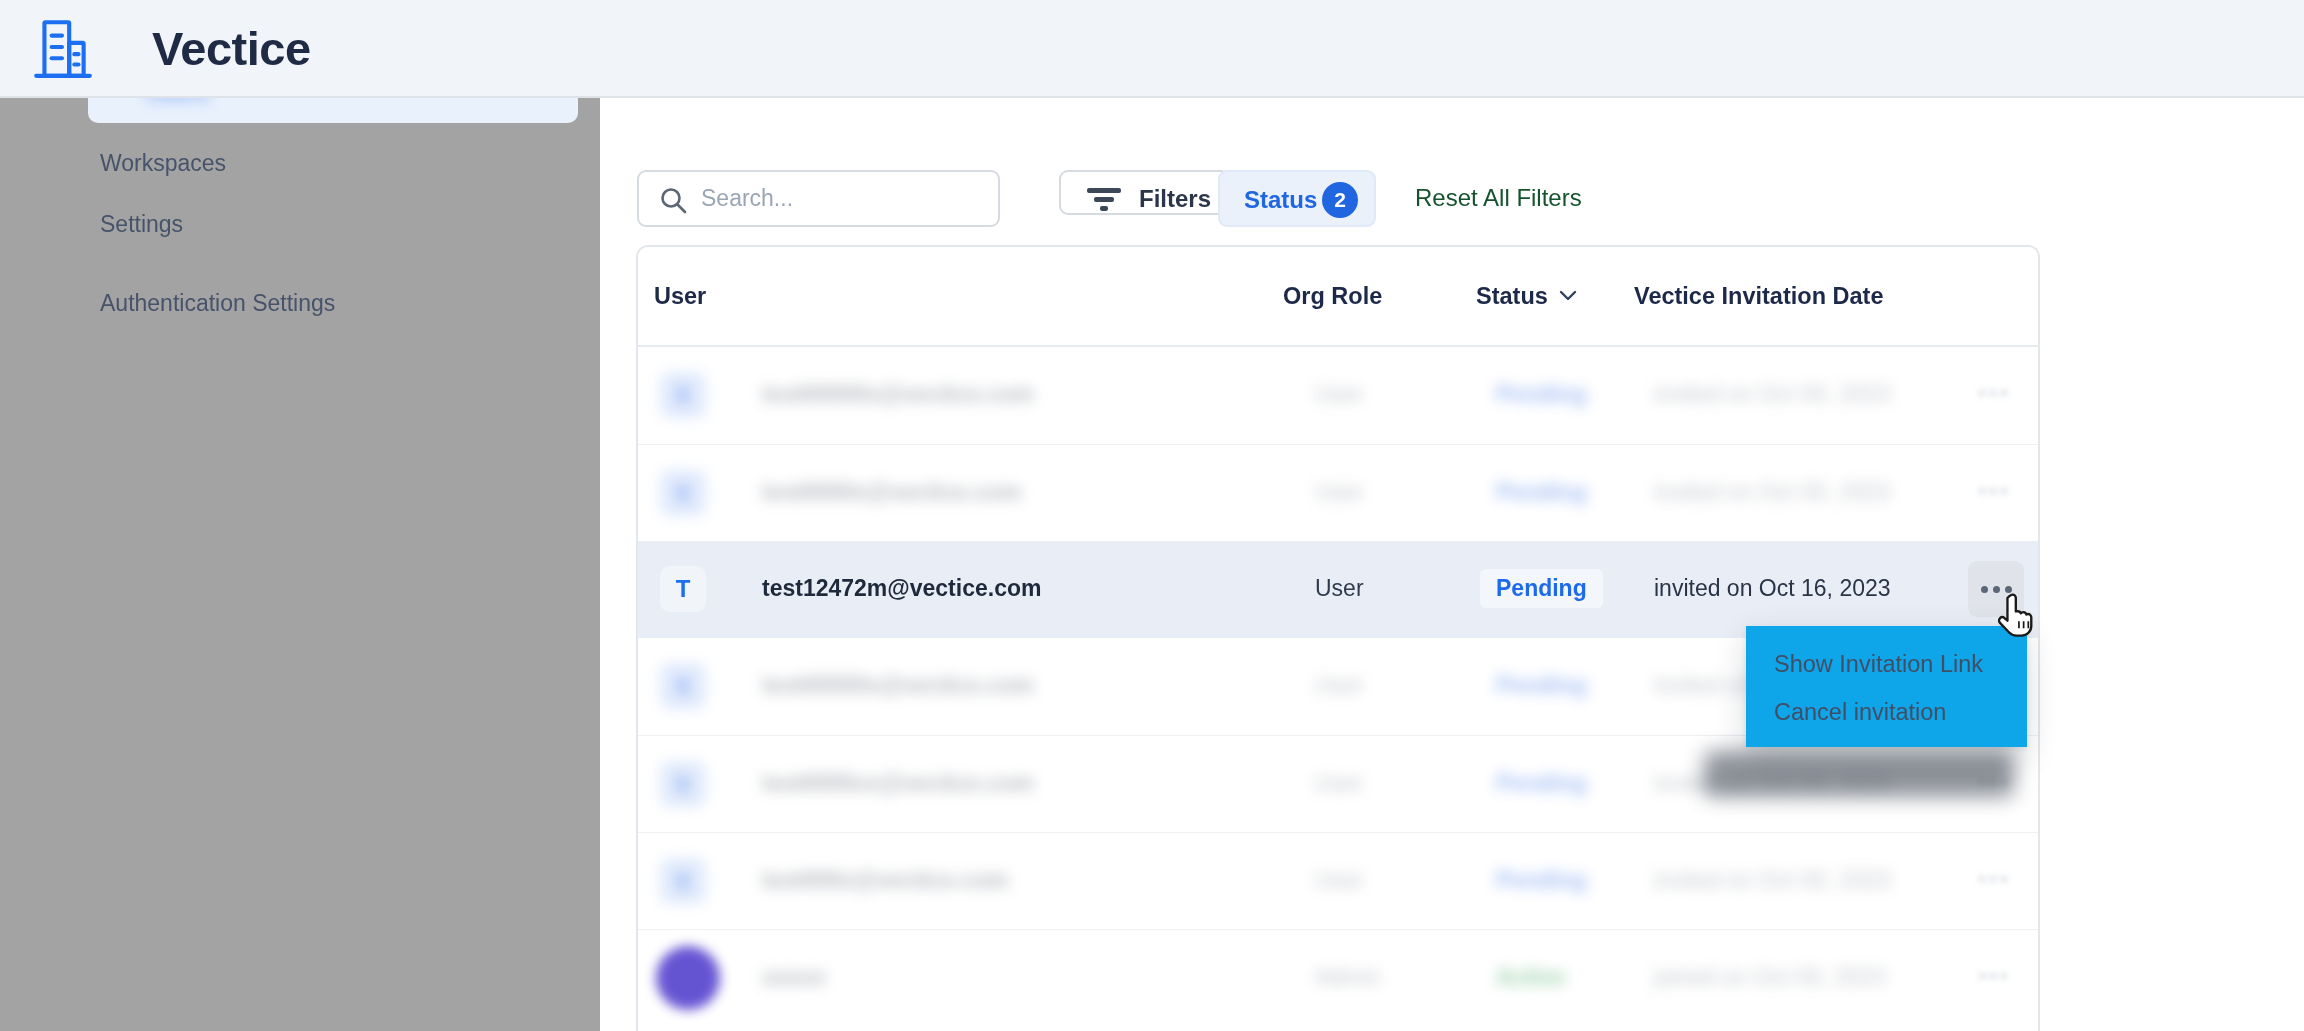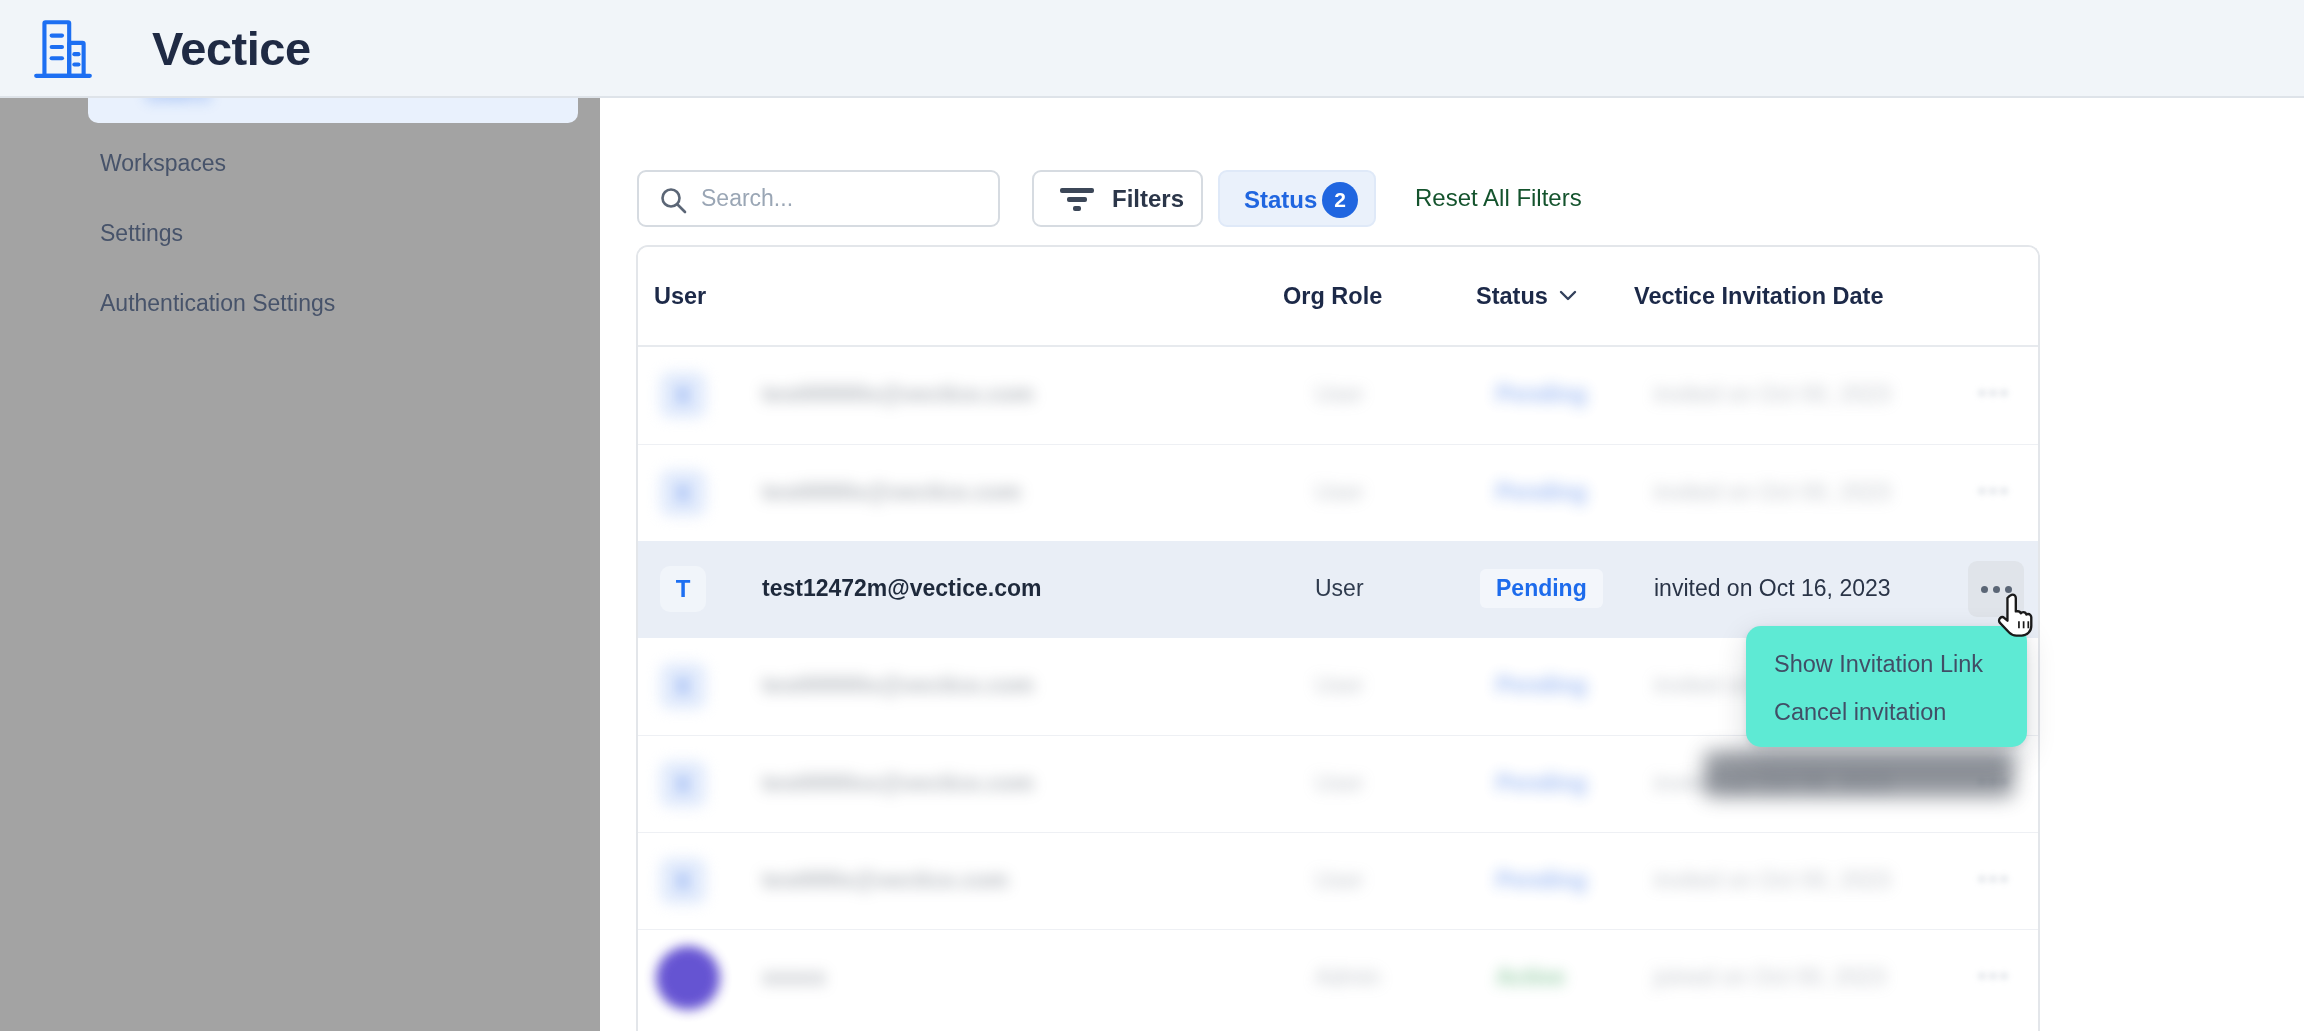--- a/index.html
+++ b/index.html
@@ -10,31 +10,31 @@
   
   .app-header { position:absolute; left:0; top:0; width:2304px; height:98px; background:#f1f5f9; border-bottom:2px solid #dee3e9; z-index:50;text-align:right; }
   .logo-icon { position:absolute; left:30px; top:16px; width:66px; height:66px; }
   .brand { position:absolute; left:152px; top:0; height:98px; line-height:98px; font-size:47px; font-weight:800; letter-spacing:-0.5px; color:#1f2a44; }
 
   
   .sidebar { position:absolute; left:0; top:0; width:600px; height:1031px; background:#a3a3a3; z-index:10; }
   .side-selected { position:absolute; left:88px; top:50px; width:490px; height:73px; background:#e9f1fd; border-radius:10px; }
   .side-selected .lbl { position:absolute; left:58px; top:30px; font-size:23px; font-weight:700; color:#2569e8; filter:blur(7px); opacity:.55; }
   .side-item { position:absolute; left:100px; font-size:23px; color:#47536a; line-height:28px; cursor:pointer; }
-  .si-0 { top:149px; } .si-1 { top:219px; } .si-2 { top:289px; }
+  .si-0 { top:149px; } .si-1 { top:210px; } .si-2 { top:289px; }
 
   
   .page-title { position:absolute; left:637px; top:60px; font-size:39px; font-weight:800; color:#19223c; z-index:5; }
 
   
   .search-box { position:absolute; left:637px; top:170px; width:363px; height:57px; background:#fff; border:2px solid #d6dbe1; border-radius:9px; z-index:5; }
   .search-box svg { position:absolute; left:20px; top:14px; }
   .search-input { position:absolute; left:62px; top:2px; width:290px; height:49px; border:none; outline:none; background:transparent; font-size:23px; color:#333; font-family:inherit; }
   .search-input::placeholder { color:#9aa6b5; }
-  .filters-btn { position:absolute; left:1032px; top:170px; width:171px; height:57px; background:#fff; border:2px solid #d6dbe1; border-radius:9px; z-index:5; cursor:pointer; }
+  .filters-btn { position:absolute; left:1059px; top:170px; width:171px; height:45px; background:#fff; border:2px solid #d6dbe1; border-radius:9px; z-index:5; cursor:pointer; }
   .filters-btn .bars { position:absolute; left:26px; top:16px; width:34px; height:24px; }
   .bars i { position:absolute; left:50%; transform:translateX(-50%); height:4.5px; border-radius:2px; background:#3c4758; display:block; }
   .bars i:nth-child(1){ top:0; width:34px; } .bars i:nth-child(2){ top:9px; width:20px; } .bars i:nth-child(3){ top:18px; width:8px; }
   .filters-btn .lbl { position:absolute; left:78px; top:13px; font-size:24px; font-weight:700; color:#2b3649; }
   .status-chip { position:absolute; left:1218px; top:170px; width:158px; height:57px; background:#eaf1fb; border:2px solid #dfe9f8; border-radius:9px; z-index:5; cursor:pointer; }
   .status-chip .lbl { position:absolute; left:24px; top:14px; font-size:24px; font-weight:700; color:#2066e0; }
   .status-chip .badge { position:absolute; right:16px; top:10px; width:36px; height:36px; border-radius:50%; background:#2066e0; color:#fff; font-size:21px; font-weight:700; text-align:center; line-height:36px; }
   .reset-link { position:absolute; left:1415px; top:184px; font-size:24px; color:#14532d; z-index:5; cursor:pointer; }
 
   
@@ -62,21 +62,21 @@
   .dots-faint i { background:#aeb7c4; width:6px; height:6px; }
 
   
   .rtx { filter:blur(7px); opacity:.5; }
   .rtx.c-email { color:#69727f; font-weight:600; }
   .rtx.c-role, .rtx.c-date { color:#868e9a; }
   .rtx.c-status.blue { color:#2e6be6; opacity:.45; }
   .rtx.c-status.green { color:#2f9e52; opacity:.5; }
 
   
-  .ctx-menu { position:absolute; left:1746px; top:626px; width:281px; height:121px; background:#5eead4; border-radius:15px; box-shadow:0 10px 30px rgba(15,23,42,.16), 0 2px 6px rgba(15,23,42,.08); z-index:60; }
+  .ctx-menu { position:absolute; left:1746px; top:626px; width:281px; height:121px; background:#0ea5e9; border-radius:0; box-shadow:0 10px 30px rgba(15,23,42,.16), 0 2px 6px rgba(15,23,42,.08); z-index:60; }
   .ctx-item { position:absolute; left:0; width:100%; height:48px; line-height:48px; padding-left:28px; font-size:23.5px; color:#414e66; cursor:pointer; white-space:nowrap; }
   .ci-0 { top:14px; } .ci-1 { top:62px; }
 
   
   .dark-blob { position:absolute; left:1704px; top:751px; width:310px; height:46px; background:#454c58; border-radius:8px; filter:blur(10px); opacity:.6; z-index:20; }
 
   
   .cursor { position:absolute; left:1993px; top:590px; width:50px; height:50px; z-index:70; pointer-events:none; }
 </style>
 </head>

